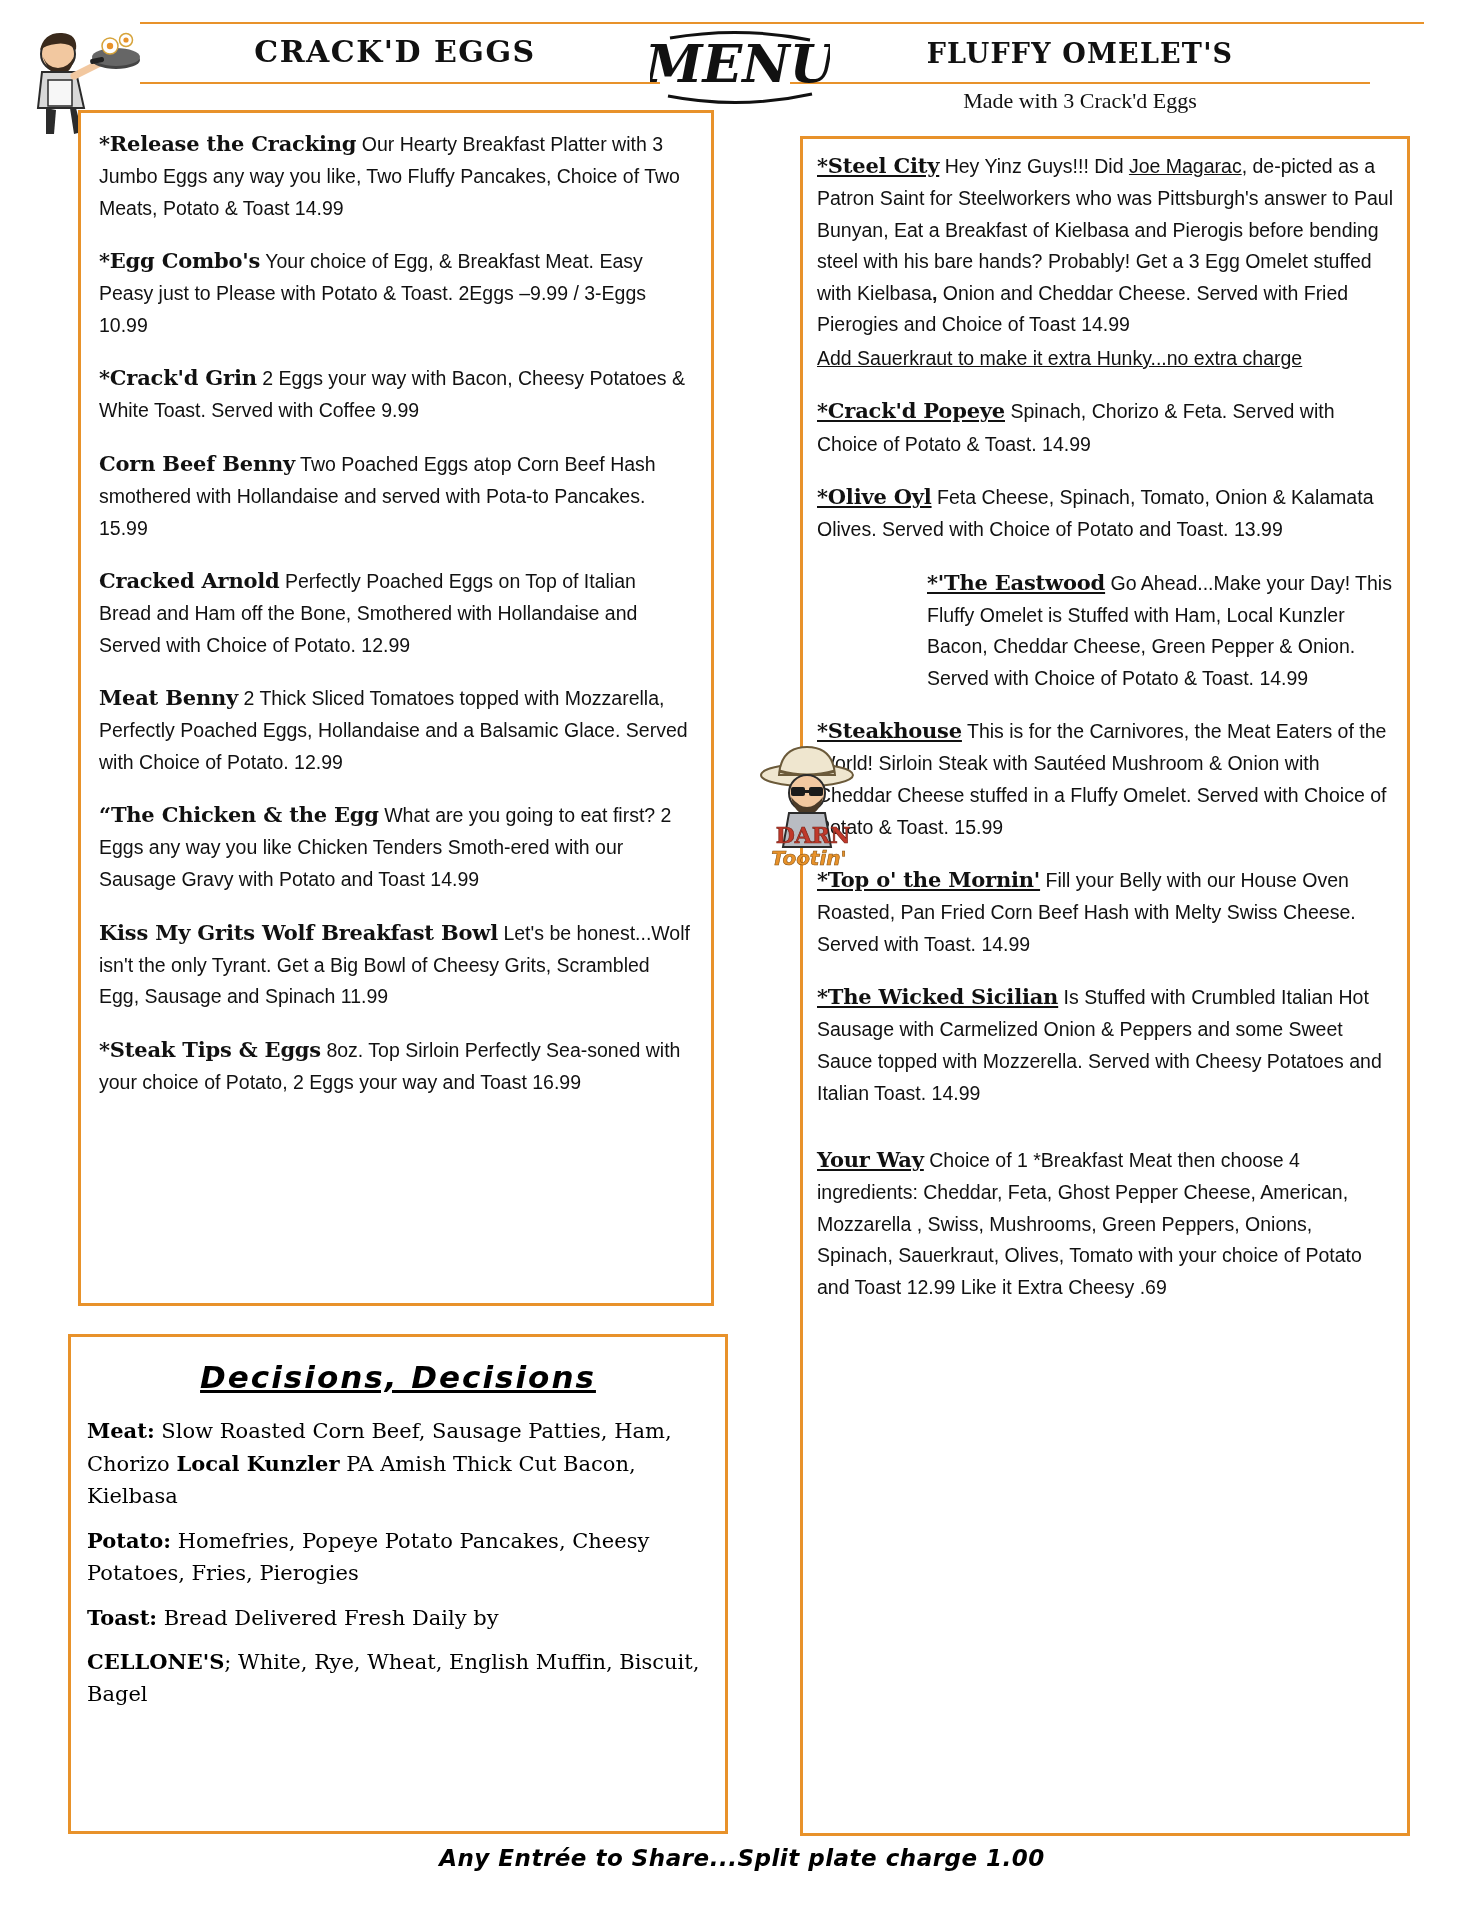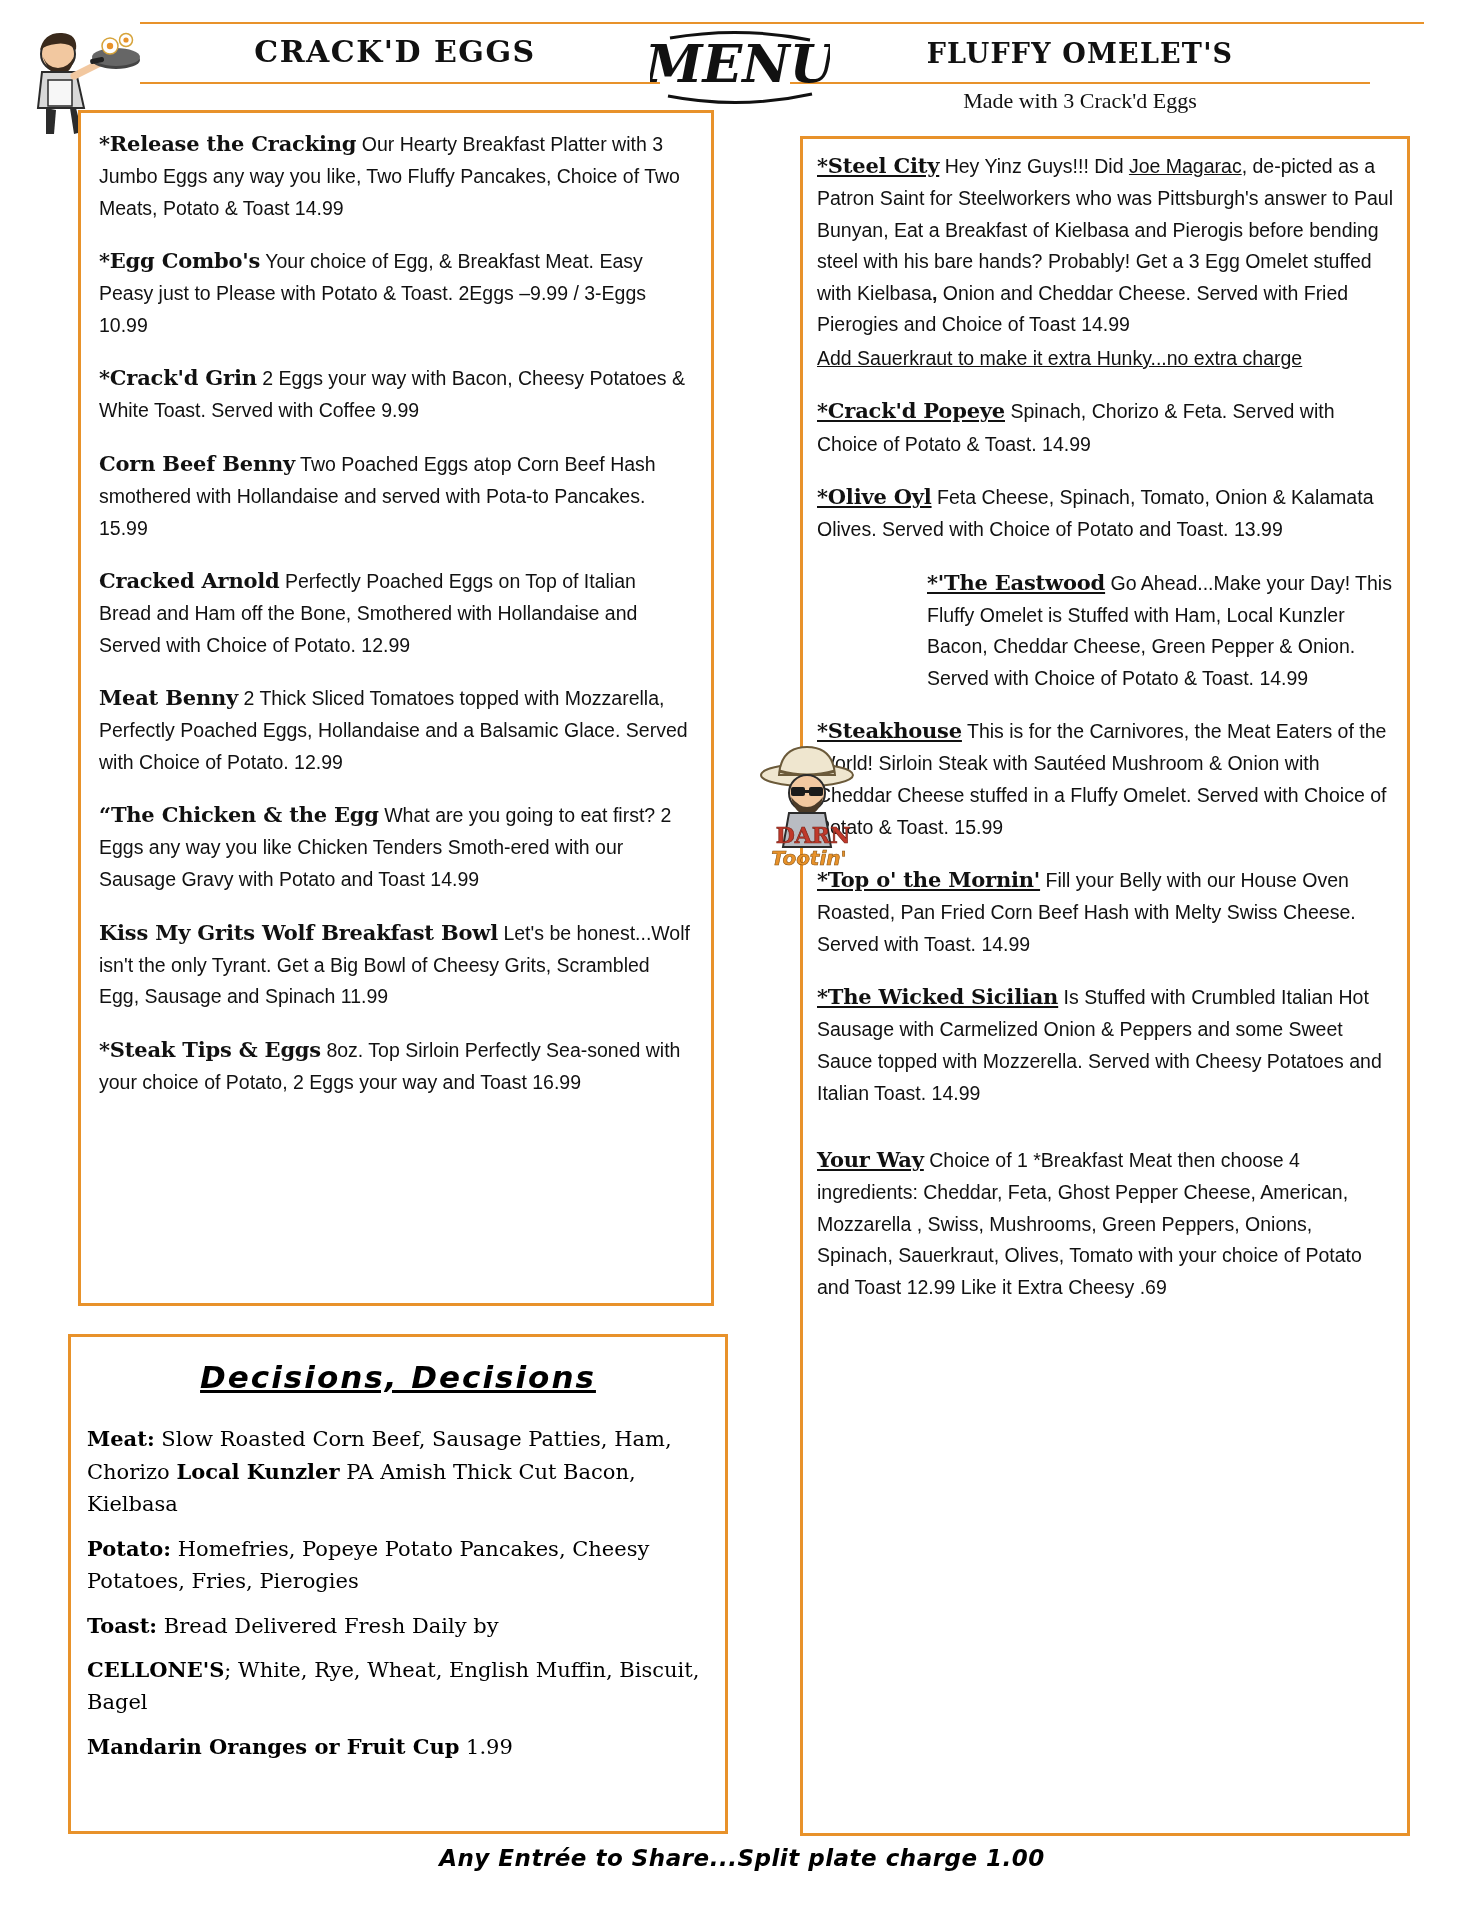--- a/index.html
+++ b/index.html
@@ -166,21 +166,21 @@
 
   
   .dec-title {
     text-align: center;
     font-family: "DejaVu Sans", sans-serif;
     font-weight: bold;
     font-style: italic;
     font-size: 31px;
     letter-spacing: 2px;
     text-decoration: underline;
-    margin: 12px 0 28px 0;
+    margin: 12px 0 20px 0;
   }
   .dec-line {
     font-family: "DejaVu Serif", serif;
     font-size: 21px;
     line-height: 1.52;
     margin-bottom: 12px;
   }
   .dec-line .lbl { font-weight: bold; }
   .dec-line .bold { font-weight: bold; }
 
@@ -302,23 +302,20 @@
     </div>
 
     <div class="dec-line">
       <span class="lbl">Toast:</span><span>  Bread Delivered Fresh Daily by</span>
     </div>
 
     <div class="dec-line">
       <span class="lbl">CELLONE'S</span><span>; White, Rye, Wheat, English Muffin, Biscuit, Bagel</span>
     </div>
 
-    <div class="dec-line">
-      <span class="lbl">Mandarin Oranges or Fruit Cup</span><span> 1.99</span>
-    </div>
   </div>
 
   <div class="box" id="box-right">
 
     <div class="item">
       <span class="iname u">*Steel City</span><span class="idesc"> Hey Yinz Guys!!! Did </span><span class="idesc u-inline">Joe Magarac</span><span class="idesc">, de-picted as a Patron Saint for Steelworkers who was Pittsburgh's answer to Paul Bunyan, Eat a Breakfast of Kielbasa and Pierogis before bending steel with his bare hands? Probably! Get a 3 Egg Omelet stuffed with Kielbasa</span><span class="idesc b-inline">,</span><span class="idesc"> Onion and Cheddar Cheese. Served with Fried Pierogies and Choice of Toast  14.99</span>
       <span class="addline">Add Sauerkraut to make it extra Hunky...no extra charge</span>
     </div>
 
     <div class="item">

